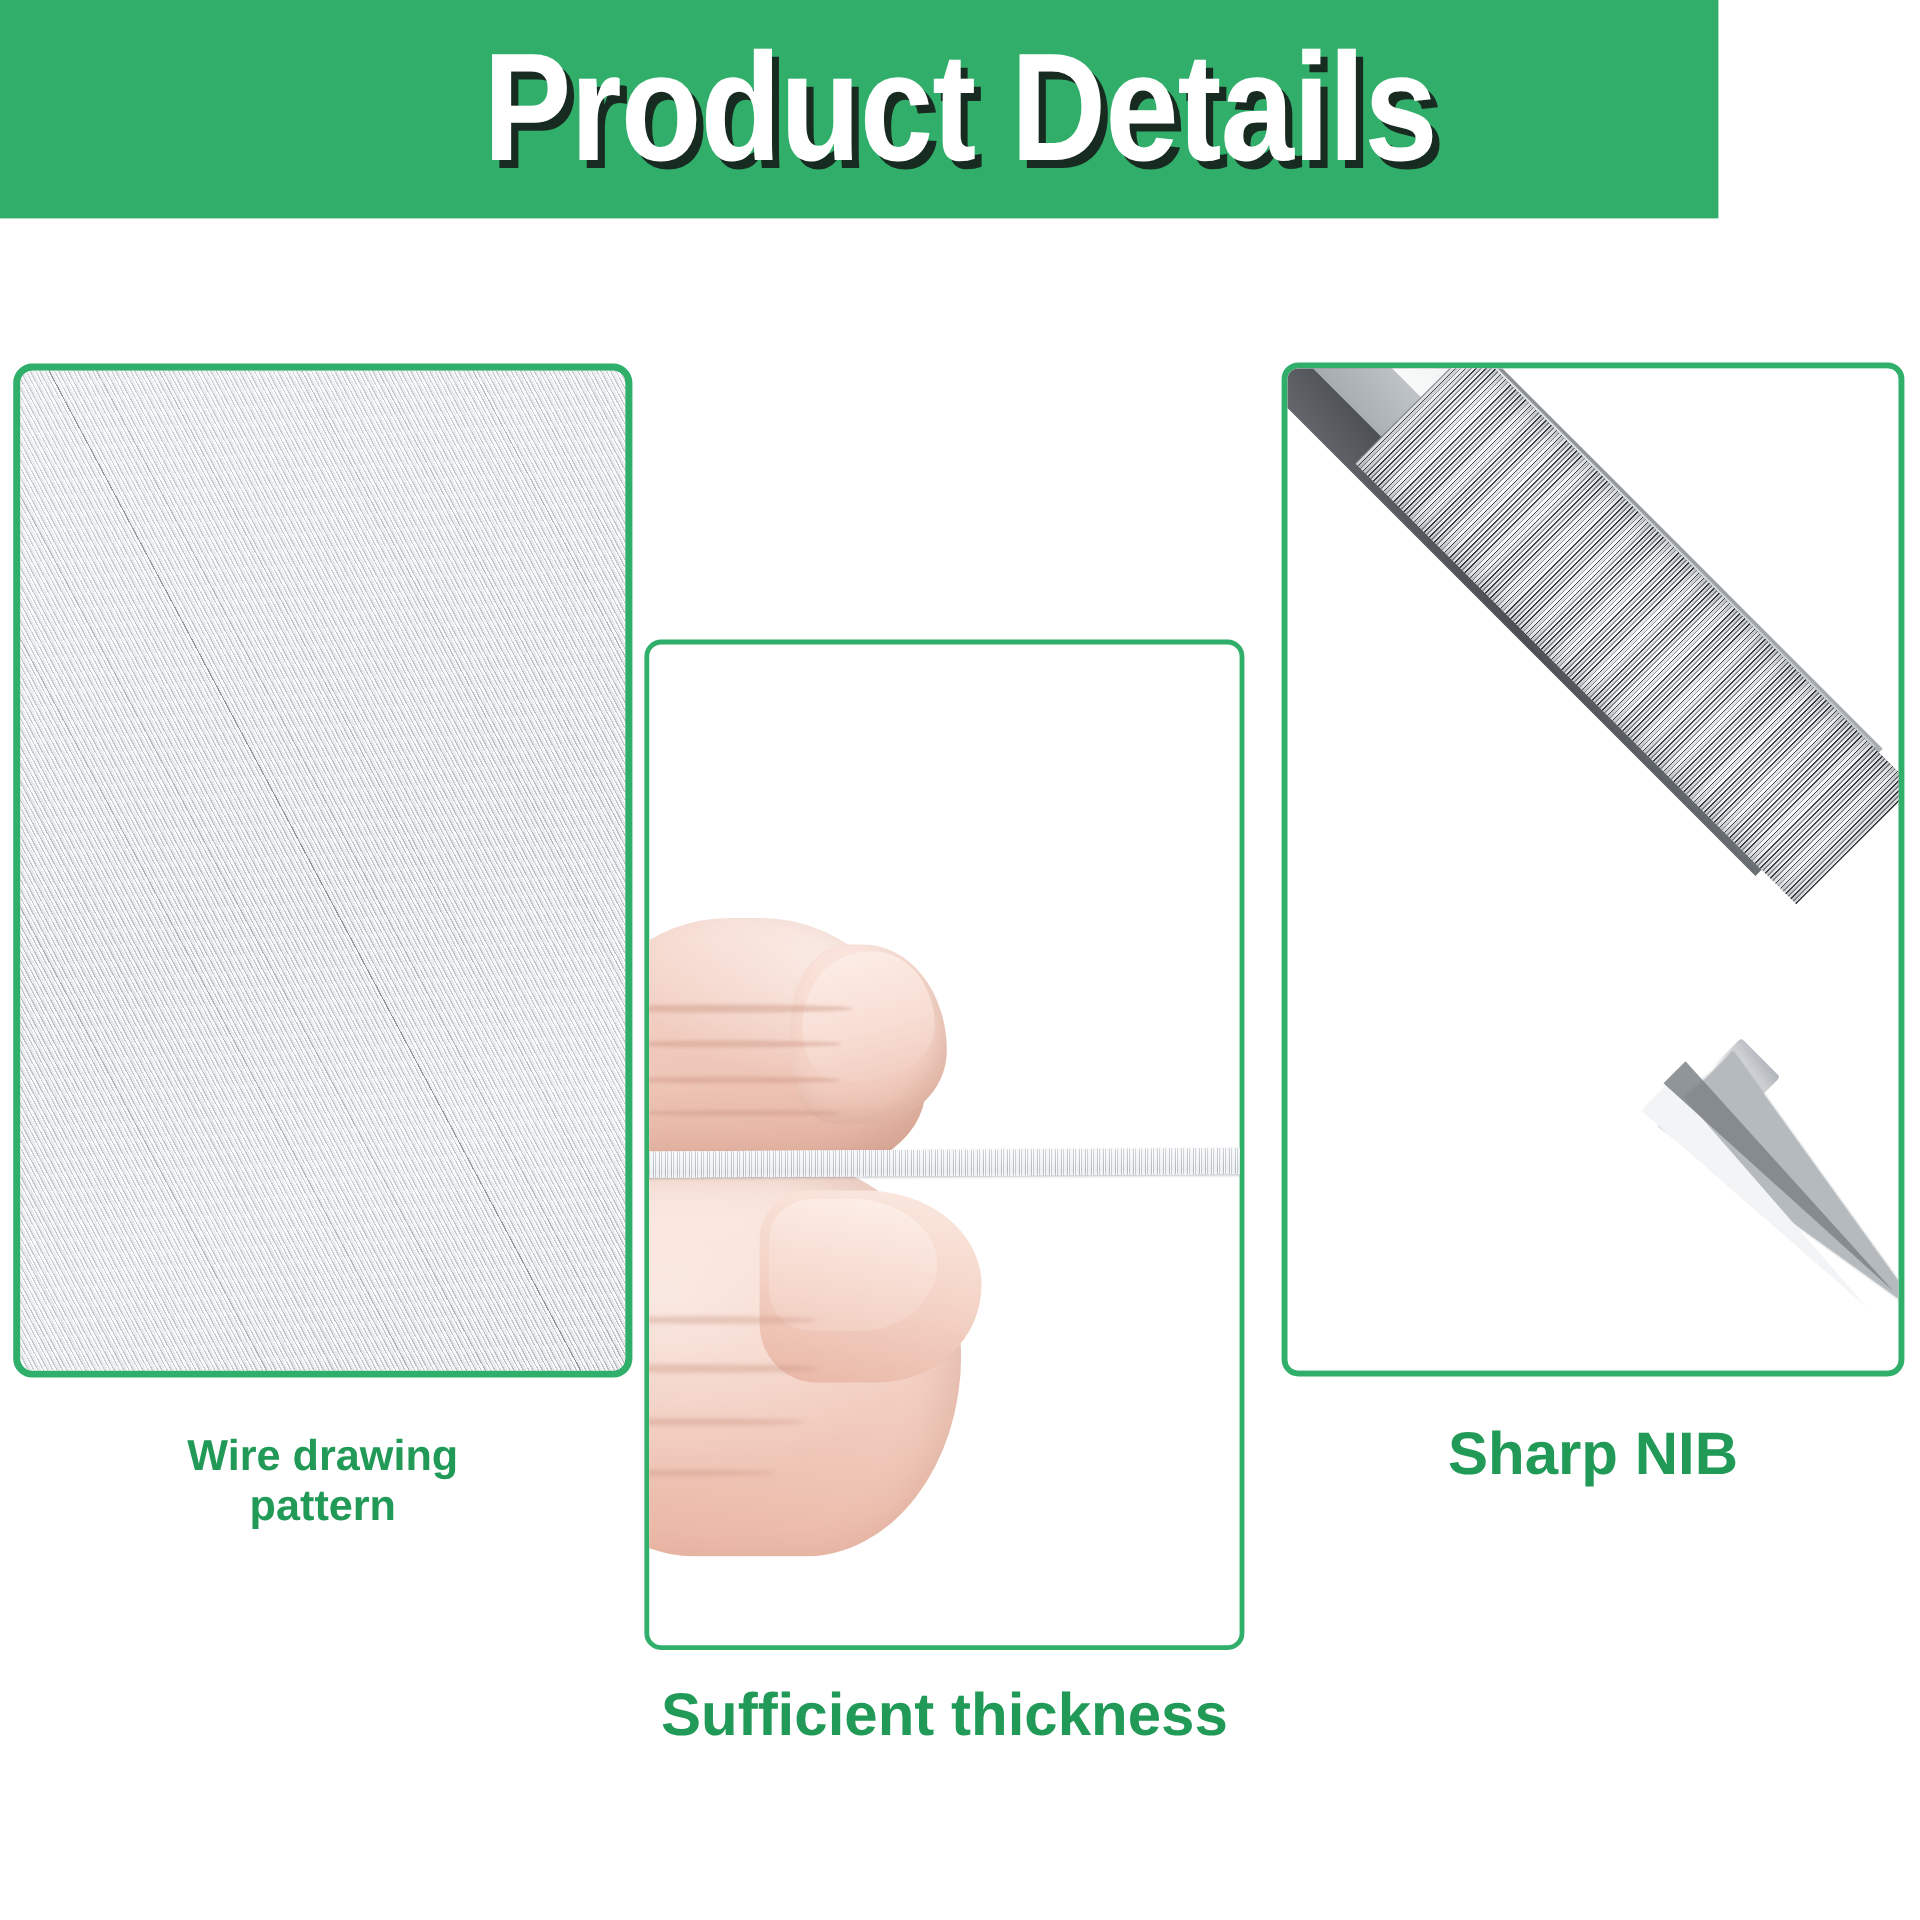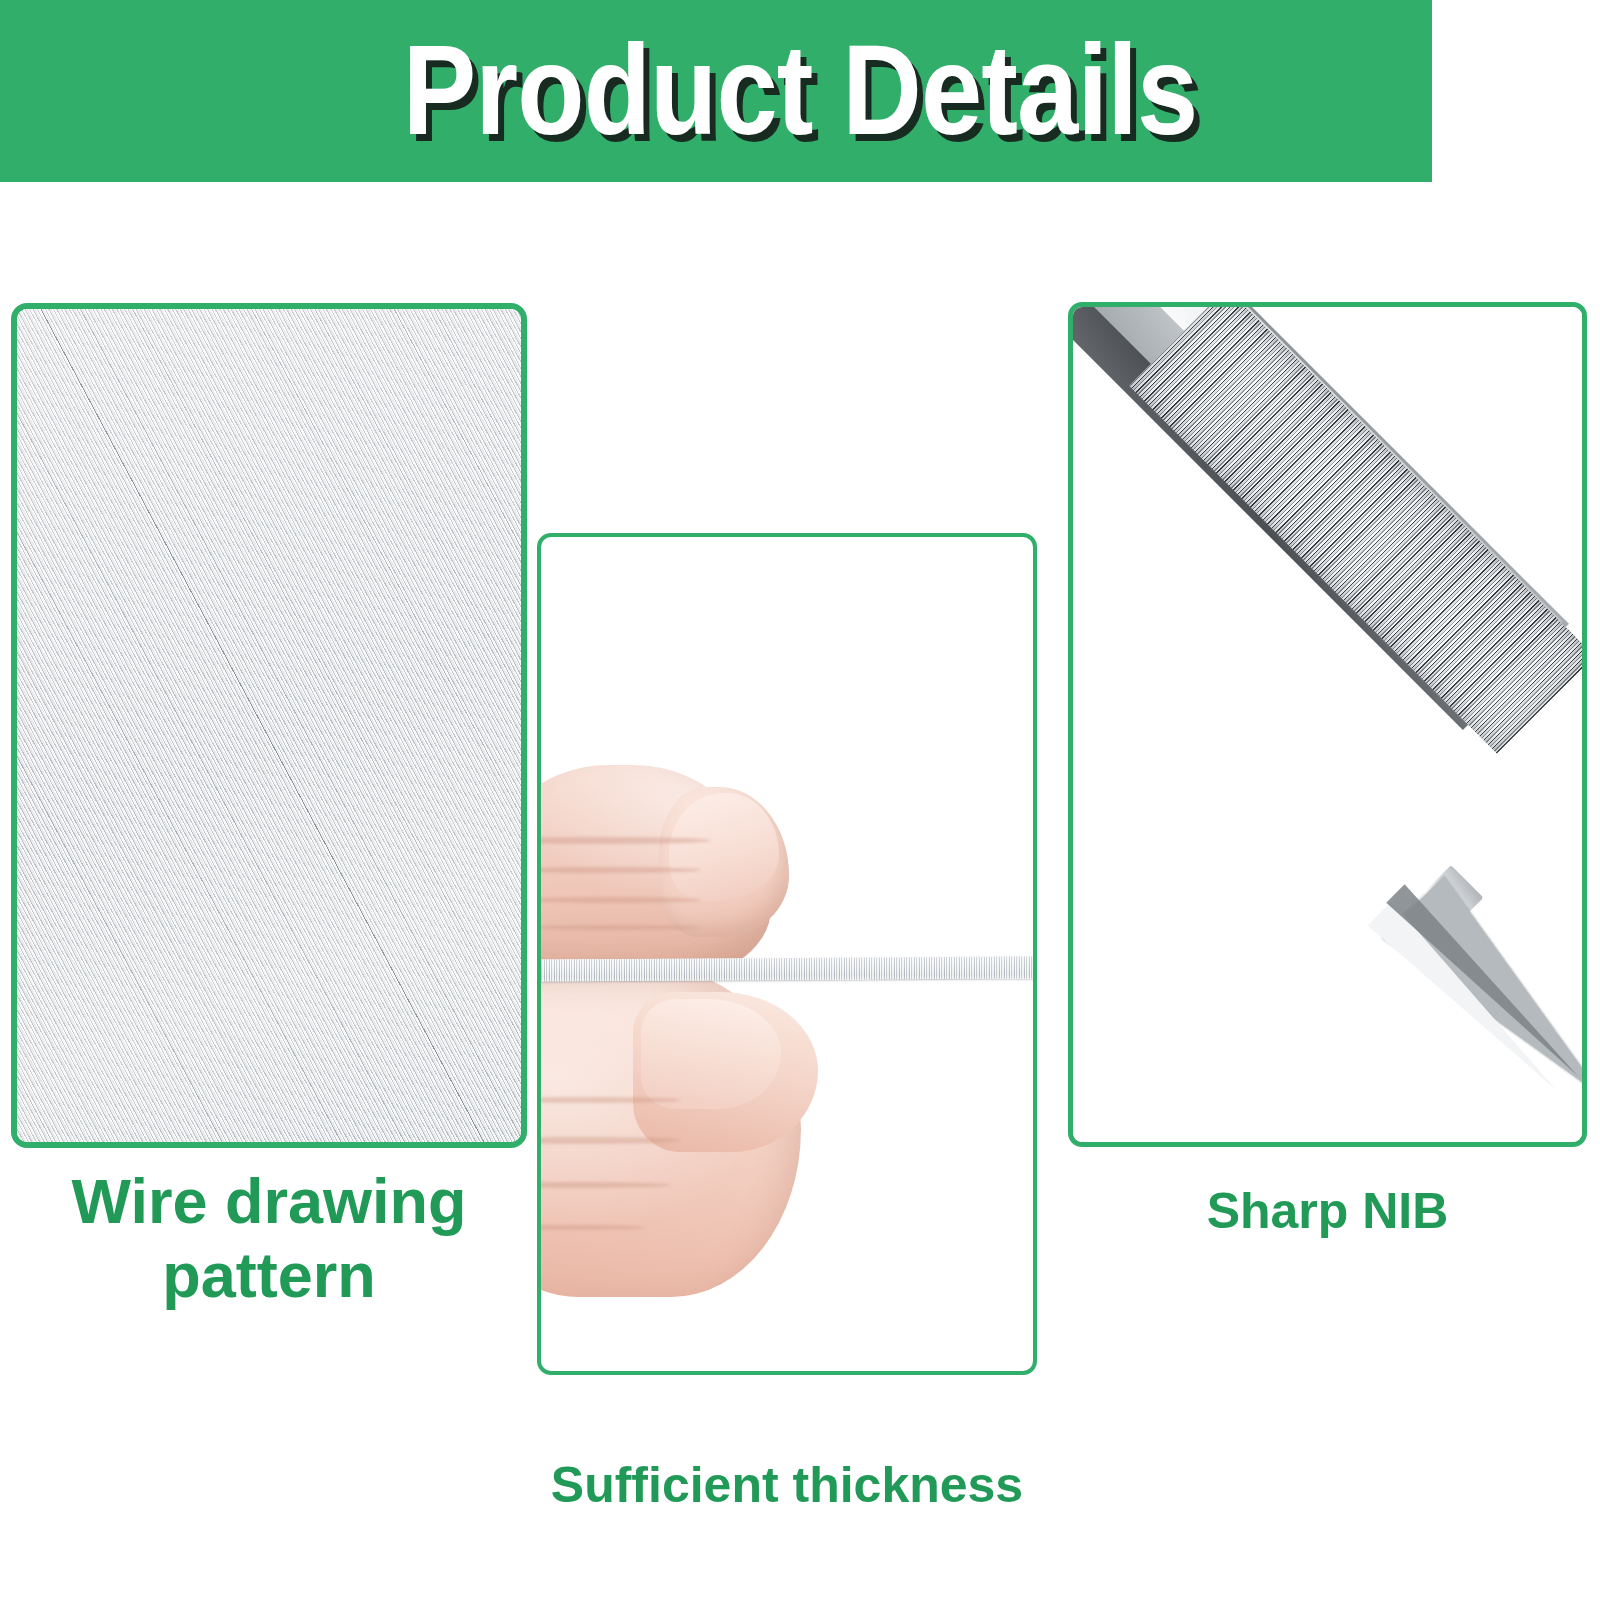--- a/index.html
+++ b/index.html
@@ -115,27 +115,27 @@
     position: absolute;
     color: #219a57;
     font-family: "Liberation Sans", sans-serif;
     font-weight: bold;
     text-align: center;
     line-height: 1.18;
     white-space: pre-line;
   }
   #caption-wire-drawing {
     left: 11px;
-    top: 1164px;
+    top: 1192px;
     width: 516px;
-    font-size: 63px;
+    font-size: 36px;
   }
   #caption-thickness {
     left: 477px;
-    top: 1456px;
+    top: 1400px;
     width: 620px;
     font-size: 50px;
   }
   #caption-sharp-nib {
     left: 1068px;
     top: 1182px;
     width: 519px;
     font-size: 50px;
   }
 

